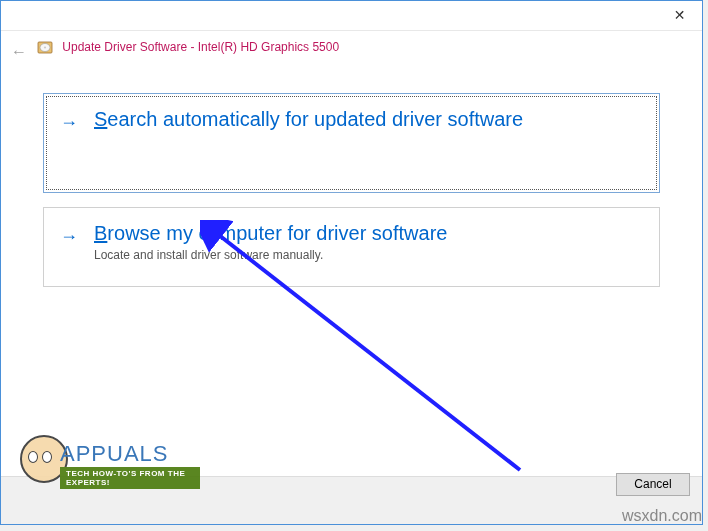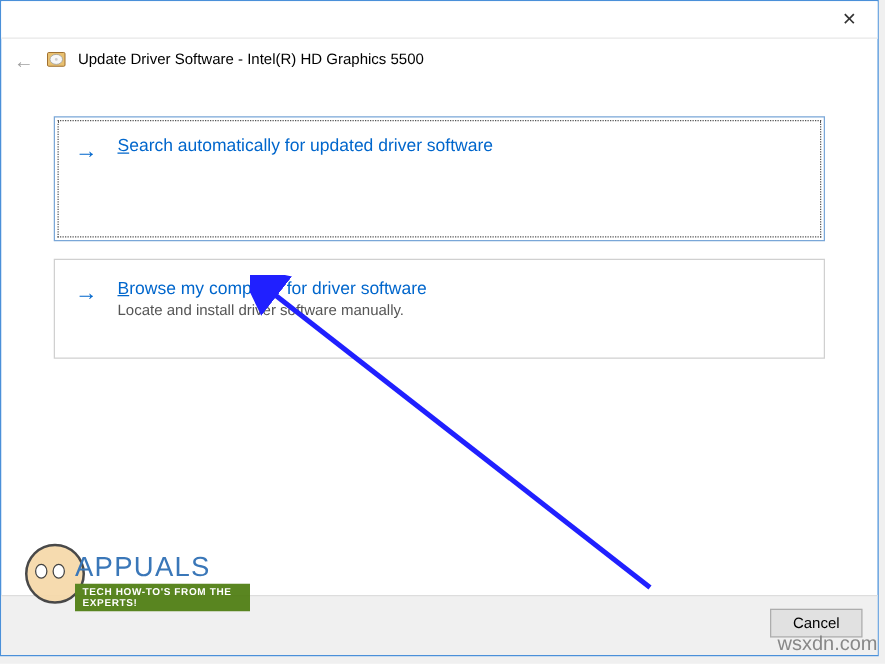--- a/index.html
+++ b/index.html
@@ -3,31 +3,31 @@
   <meta charset="utf-8">
   <style>
     * { box-sizing: border-box; margin: 0; padding: 0; }
     body { font-family: "Segoe UI", Tahoma, sans-serif; font-size: 12px; background: #f0f0f0; width: 708px; height: 531px; overflow: hidden; position: relative; }
     .window { width: 703px; height: 525px; background: #fff; border: 1px solid #4a90d9; position: relative; }
     .titlebar { height: 30px; background: #fff; position: relative; border-bottom: 1px solid #e8e8e8; }
     .close-btn { position: absolute; right: 0; top: 0; width: 45px; height: 28px; text-align: center; line-height: 28px; font-size: 14px; color: #333; font-family: Arial; }
     .header { height: 38px; padding: 8px 12px 8px 36px; position: relative; }
     .back-arrow { position: absolute; left: 10px; top: 10px; color: #a0a0a0; font-size: 16px; }
     .cd-icon { display: inline-block; width: 16px; height: 16px; vertical-align: middle; margin-right: 6px; }
-    .header-title { color: #000000; font-size: 12px; vertical-align: middle; }
+    .header-title { color: #be185d; font-size: 12px; vertical-align: middle; }
     .content { padding: 24px 42px 10px 42px; }
     .main-heading { color: #003399; font-size: 16px; font-weight: normal; margin-bottom: 28px; }
     .option-box { border: 1px solid #d0d0d0; padding: 14px 18px 14px 50px; position: relative; margin-bottom: 14px; min-height: 80px; }
     .option-box.focused { border: 1px solid #7aa7d8; outline: 1px dotted #555; outline-offset: -4px; min-height: 100px; }
     .option-arrow { position: absolute; left: 16px; top: 16px; color: #0066cc; font-size: 18px; font-weight: bold; }
-    .option-title { color: #0066cc; font-size: 14px; margin-bottom: 2px; }
+    .option-title { color: #0066cc; font-size: 20px; margin-bottom: 2px; }
     .option-title .mnemonic { text-decoration: underline; }
     .option-desc { color: #555; font-size: 12px; line-height: 1.35; }
     .footer { position: absolute; bottom: 0; left: 0; right: 0; height: 48px; background: #f0f0f0; border-top: 1px solid #ddd; }
-    .cancel-btn { position: absolute; right: 12px; bottom: 14px; width: 74px; height: 23px; background: #e1e1e1; border: 1px solid #adadad; font-size: 12px; text-align: center; line-height: 21px; }
+    .cancel-btn { position: absolute; right: 12px; bottom: 28px; width: 74px; height: 23px; background: #e1e1e1; border: 1px solid #adadad; font-size: 12px; text-align: center; line-height: 21px; }
     .annotation-arrow { position: absolute; pointer-events: none; z-index: 50; }
     .logo-overlay { position: absolute; left: 0; bottom: 22px; width: 200px; height: 80px; z-index: 60; opacity: 0.92; }
     .logo-head { width: 48px; height: 48px; border-radius: 50%; background: #f6d9a9; border: 2px solid #3a3a3a; position: absolute; left: 20px; top: 6px; }
     .logo-eye { position: absolute; width: 10px; height: 12px; background: #fff; border: 1px solid #333; border-radius: 50%; top: 22px; }
     .logo-eye.l { left: 28px; } .logo-eye.r { left: 42px; }
     .logo-banner { position: absolute; left: 60px; top: 12px; }
     .logo-banner-title { font-family: Impact, sans-serif; font-size: 22px; color: #2a6cb3; letter-spacing: 1px; }
     .logo-banner-sub { background: #4d7c0f; color: #fff; font-size: 8px; padding: 2px 6px; letter-spacing: 0.5px; font-weight: bold; }
     .watermark { position: absolute; right: 6px; bottom: 6px; font-size: 16px; color: #888; z-index: 70; }
   </style>

